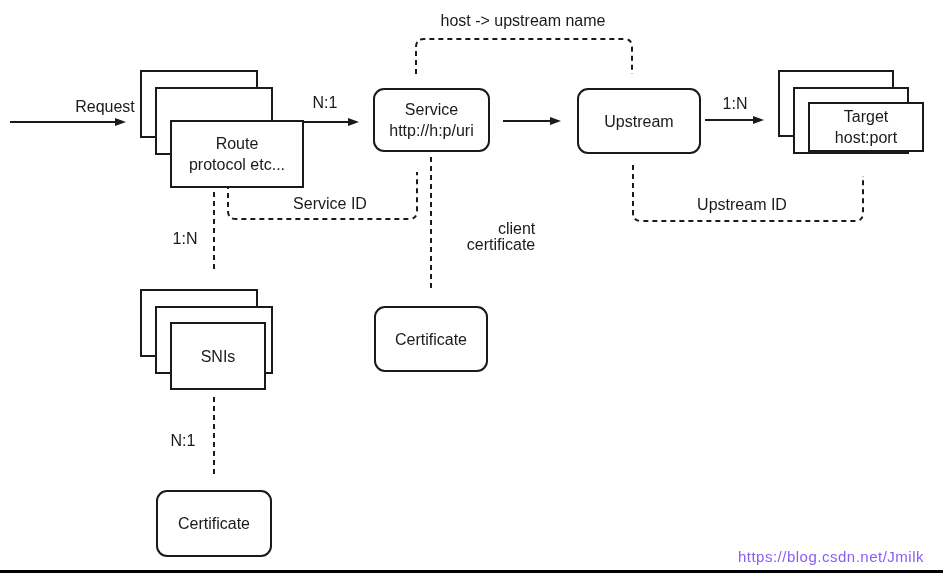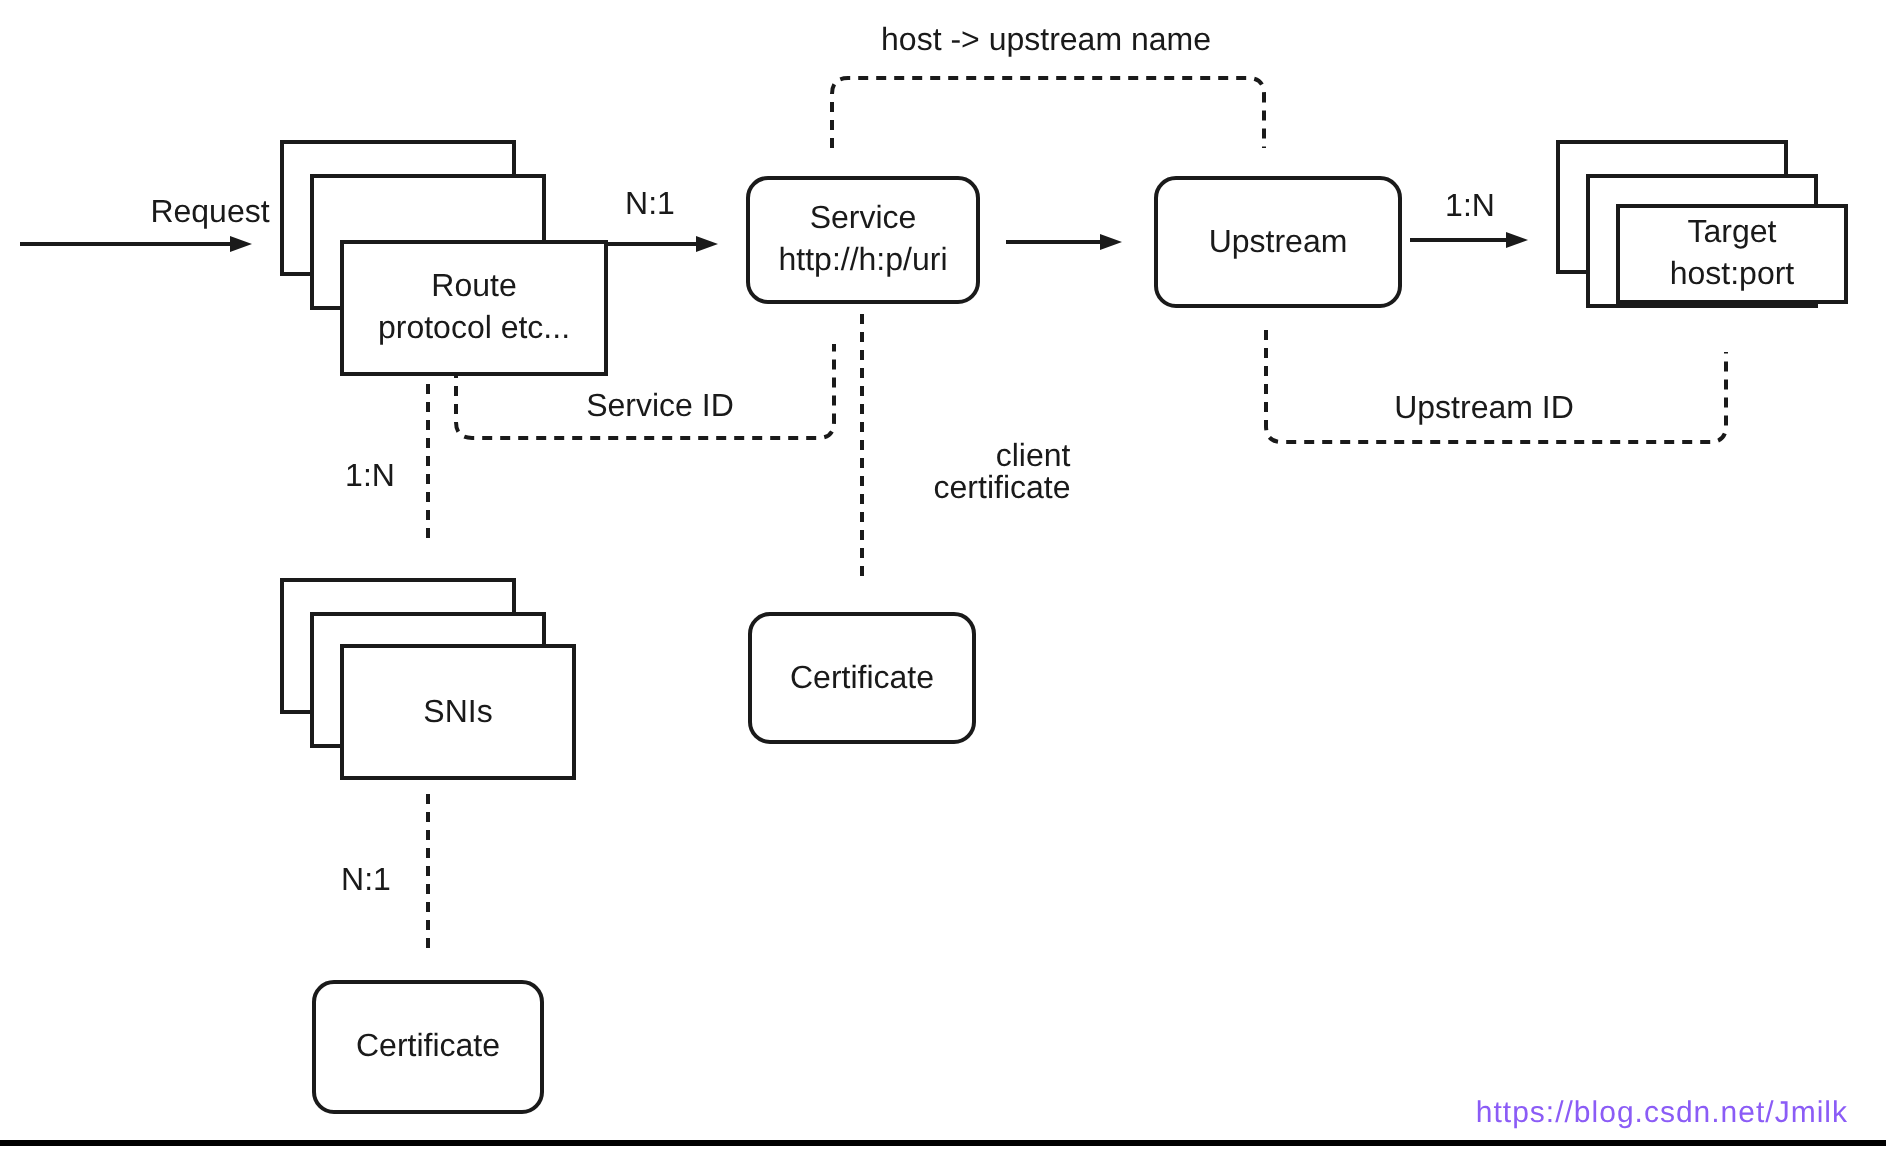--- a/index.html
+++ b/index.html
@@ -104,21 +104,21 @@
 
   <div class="card" style="left:778px;top:70px;width:116px;height:67px;"></div>
   <div class="card" style="left:793px;top:87px;width:116px;height:67px;"></div>
   <div class="card front" style="left:808px;top:102px;width:116px;height:50px;">
     <div class="t">Target</div>
     <div class="t">host:port</div>
   </div>
 
   <div class="card" style="left:140px;top:289px;width:118px;height:68px;"></div>
   <div class="card" style="left:155px;top:306px;width:118px;height:68px;"></div>
-  <div class="card front" style="left:170px;top:322px;width:118px;height:68px;">
+  <div class="card front" style="left:170px;top:322px;width:96px;height:68px;">
     <div class="t">SNIs</div>
   </div>
 
   <div class="card front rounded" style="left:374px;top:306px;width:114px;height:66px;">
     <div class="t">Certificate</div>
   </div>
 
   <div class="card front rounded" style="left:156px;top:490px;width:116px;height:67px;">
     <div class="t">Certificate</div>
   </div>

